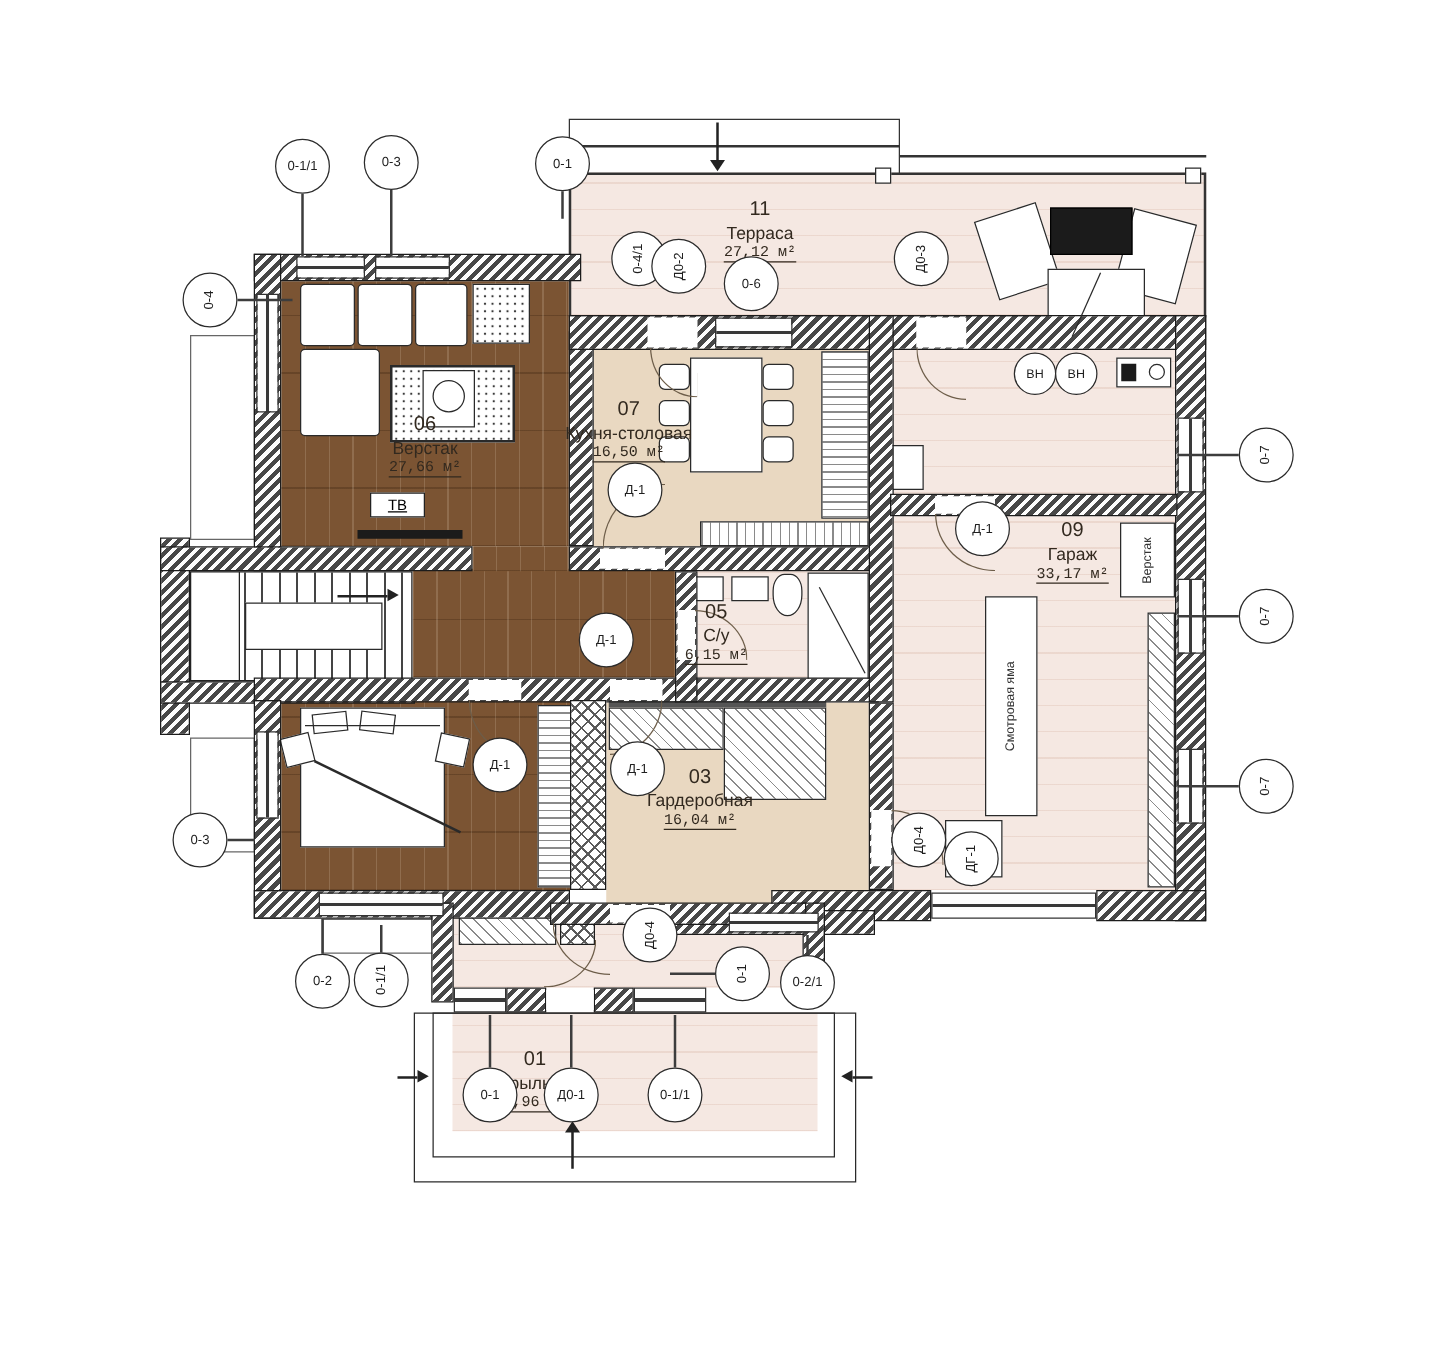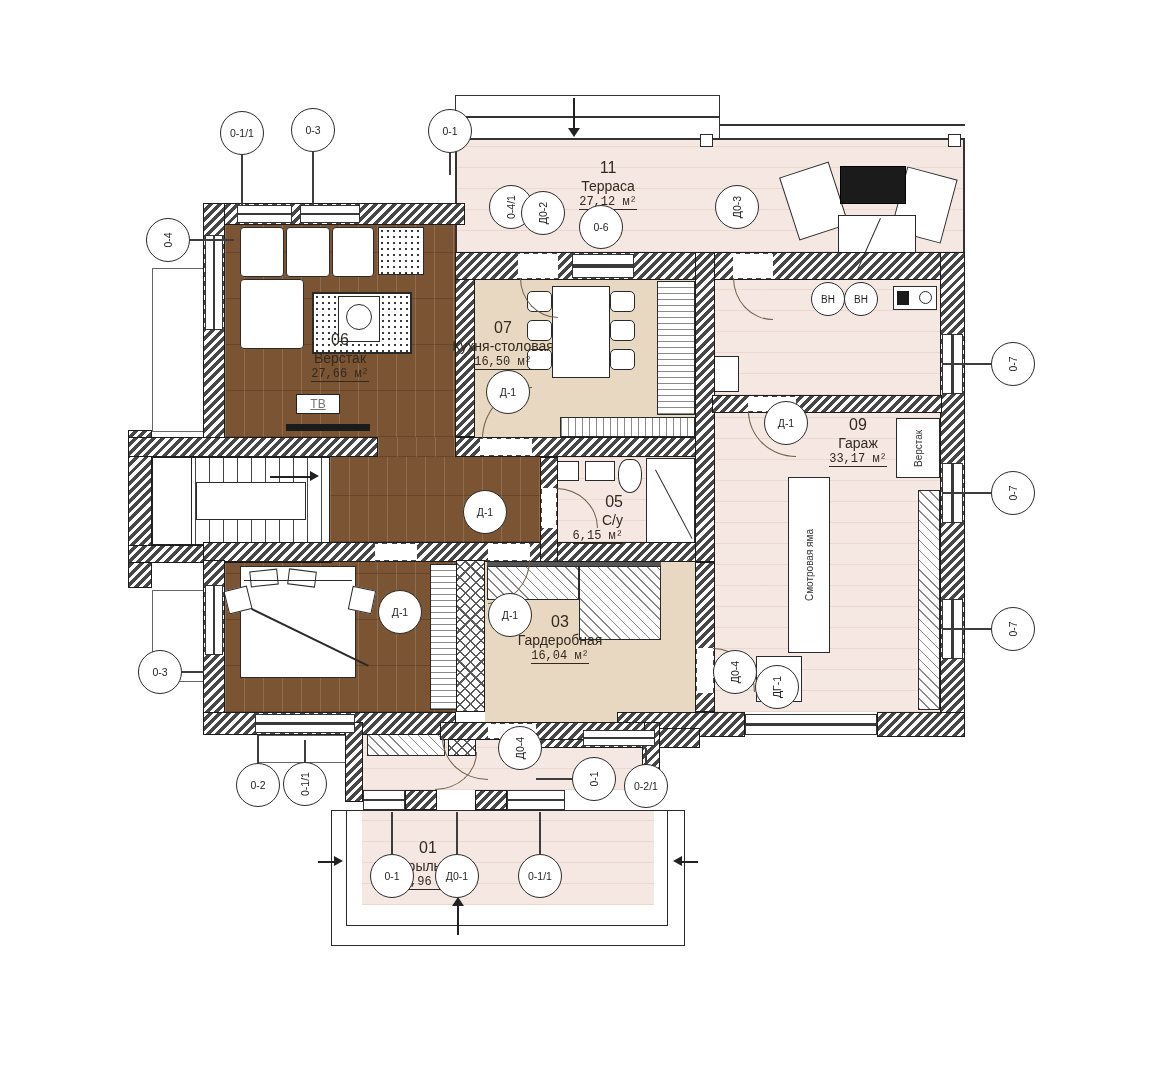--- a/index.html
+++ b/index.html
@@ -64,21 +64,21 @@
   
   .room-label { position:absolute; width:150px; text-align:center; color:#32291f; z-index:5; line-height:1.22; }
   .room-label .num { font-size:16px; }
   .room-label .nm  { font-size:14px; }
   .room-label .ar  { font-size:12px;font-family:Liberation Mono, monospace; }
   .room-label .ar span { border-bottom:1px solid #32291f; }
 
   .vtext { writing-mode:vertical-rl; transform:rotate(180deg); font-size:10px; color:#333;
     display:flex; align-items:center; justify-content:center; width:100%; height:100%; }
   .tv-box { position:absolute; background:#fff; border:1.5px solid #222; z-index:4;
-    display:flex; align-items:center; justify-content:center; font-size:12px; color:#737373;text-decoration:underline; }
+    display:flex; align-items:center; justify-content:center; font-size:12px; color:#000000;text-decoration:underline; }
 
   
   .tri { position:absolute; width:0; height:0; z-index:5; }
 </style>
 </head>
 <body>
 
 <div class="plan">
 
   <div class="floor-pink" style="left:455px;top:138px;width:510px;height:116px;border:2px solid #333;"></div>
@@ -364,21 +364,21 @@
   <div class="room-label" style="left:533px;top:158px;">
     <div class="num">11</div>
     <div class="nm">Терраса</div>
     <div class="ar"><span>27,12 м²</span></div>
   </div>
   <div class="room-label" style="left:783px;top:415px;">
     <div class="num">09</div>
     <div class="nm">Гараж</div>
     <div class="ar"><span>33,17 м²</span></div>
   </div>
-  <div class="room-label" style="left:523px;top:492px;width:100px;text-align:right;">
+  <div class="room-label" style="left:523px;top:480px;width:100px;">
     <div class="num">05</div>
     <div class="nm">С/у</div>
     <div class="ar"><span>6,15 м²</span></div>
   </div>
   <div class="room-label" style="left:485px;top:612px;">
     <div class="num">03</div>
     <div class="nm">Гардеробная</div>
     <div class="ar"><span>16,04 м²</span></div>
   </div>
   <div class="room-label" style="left:353px;top:838px;">

